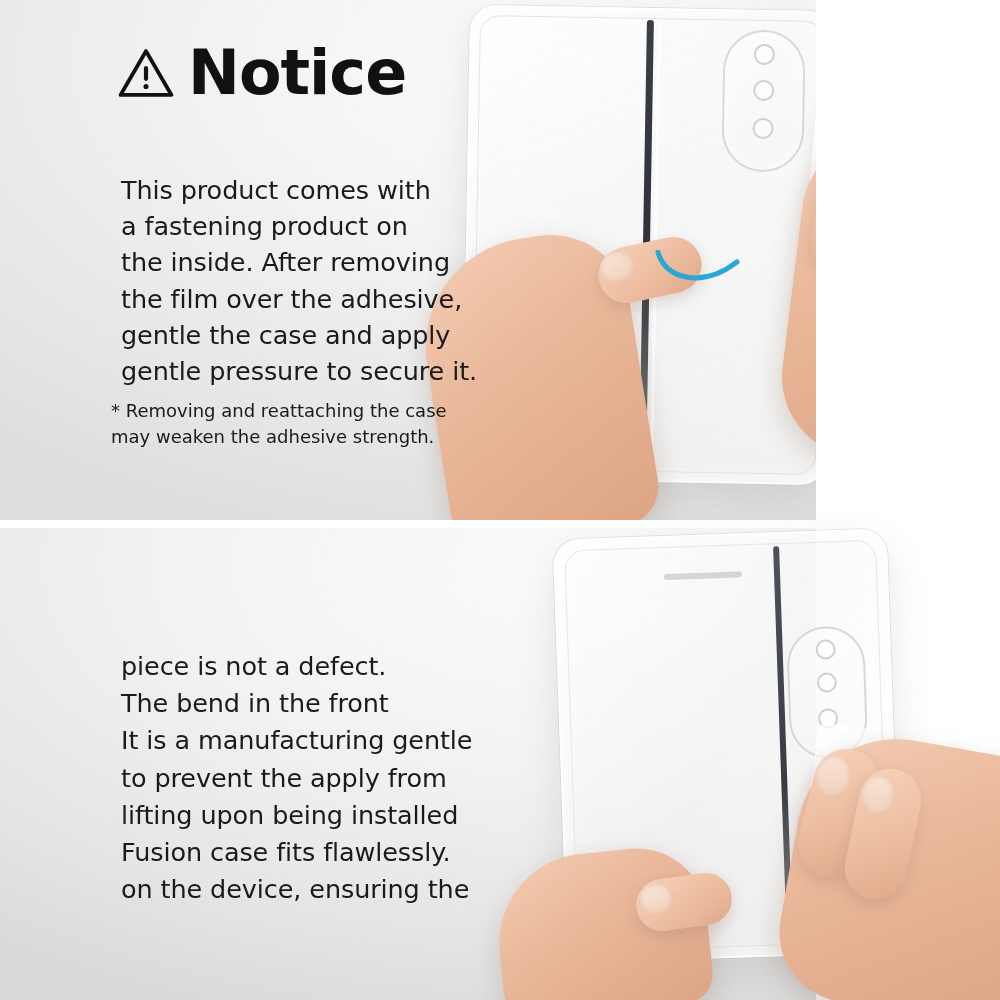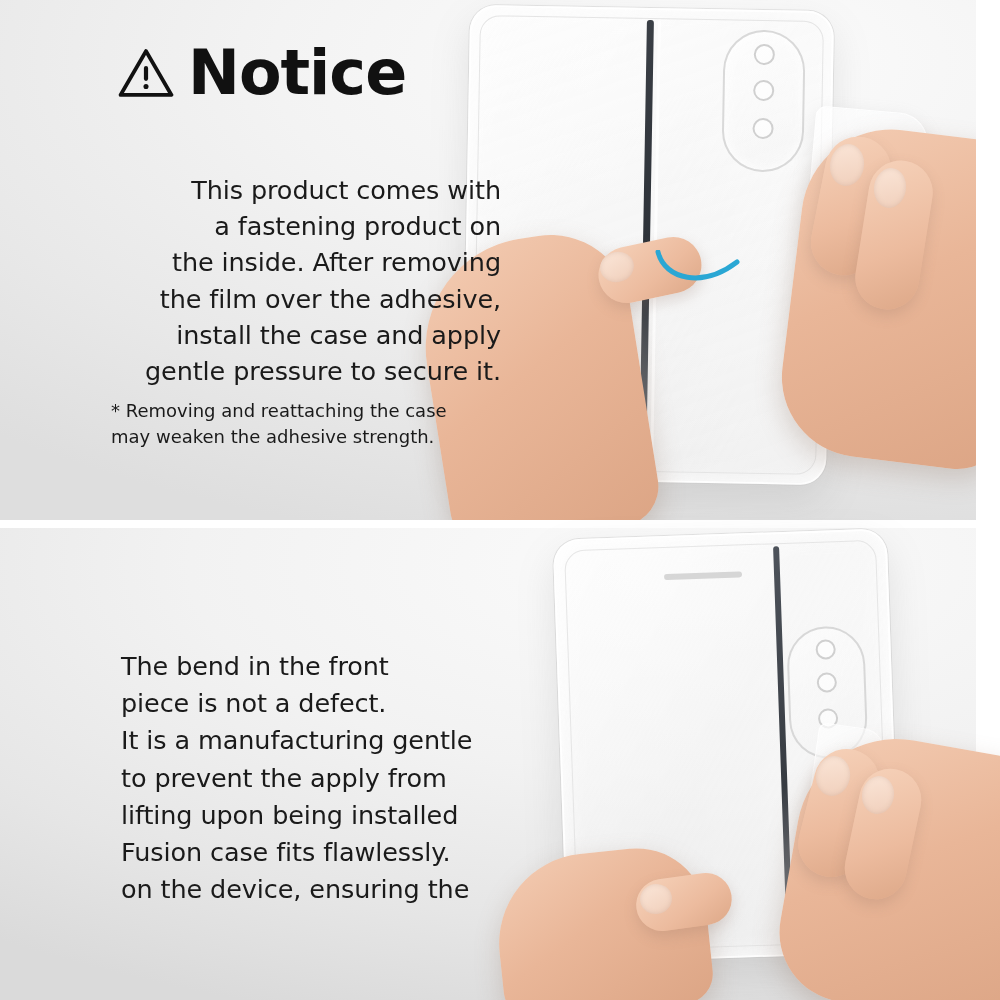--- a/index.html
+++ b/index.html
@@ -19,21 +19,21 @@
     width: 1000px;
     height: 1000px;
     position: relative;
     background: #ffffff;
   }
 
   
   .panel {
     position: absolute;
     left: 0;
-    width: 976px;
+    width: 816px;
     overflow: hidden;
   }
   .panel-1 { top: 0; height: 520px; }
   .panel-2 { top: 528px; height: 472px; }
 
   .panel-bg {
     position: absolute;
     inset: 0;
     background:
       radial-gradient(120% 90% at 78% 18%, #fbfbfb 0%, #f2f2f2 42%, #e7e7e7 72%, #dcdcdc 100%);
@@ -82,21 +82,21 @@
   .body-text {
     position: absolute;
     left: 121px;
     top: 172px;
     width: 380px;
     font-size: 25.5px;
     line-height: 1.42;
     color: #1a1a1a;
     letter-spacing: -0.1px;
   }
-  .body-text .ln { display: block; white-space: nowrap; text-align: right; }
+  .body-text .ln { display: block; white-space: nowrap; }
 
   .foot-note {
     position: absolute;
     left: 111px;
     top: 398px;
     width: 400px;
     font-size: 18px;
     line-height: 1.42;
     color: #1a1a1a;
   }
@@ -391,21 +391,21 @@
         <circle cx="32" cy="47.5" r="2.9" fill="#111111"></circle>
       </svg>
       <div class="notice-title">Notice</div>
     </div>
 
     <div class="body-text">
       <span class="ln">This product comes with</span>
       <span class="ln">a fastening product on</span>
       <span class="ln">the inside. After removing</span>
       <span class="ln">the film over the adhesive,</span>
-      <span class="ln">install the case and apply</span>
+      <span class="ln">gentle the case and apply</span>
       <span class="ln">gentle pressure to secure it.</span>
     </div>
 
     <div class="foot-note">
       <span class="ln">* Removing and reattaching the case</span>
       <span class="ln">may weaken the adhesive strength.</span>
     </div>
   </section>
 
   <div class="panel-divider"></div>
@@ -433,22 +433,22 @@
     <div class="finger f-r2b"></div>
     <div class="nail n-r2a"></div>
     <div class="nail n-r2b"></div>
 
     <div class="hand hand-l2"></div>
     <div class="finger f-l2a"></div>
     <div class="nail n-l2a"></div>
   </div>
 
   <div class="body-text-2">
+    <span class="ln">piece is not a defect.</span>
     <span class="ln">The bend in the front</span>
-    <span class="ln">piece is not a defect.</span>
     <span class="ln">It is a manufacturing gentle</span>
     <span class="ln">to prevent the apply from</span>
     <span class="ln">lifting upon being installed</span>
     <span class="ln">Fusion case fits flawlessly.</span>
     <span class="ln">on the device, ensuring the</span>
   </div>
 
 </div>
 
 </body></html>

